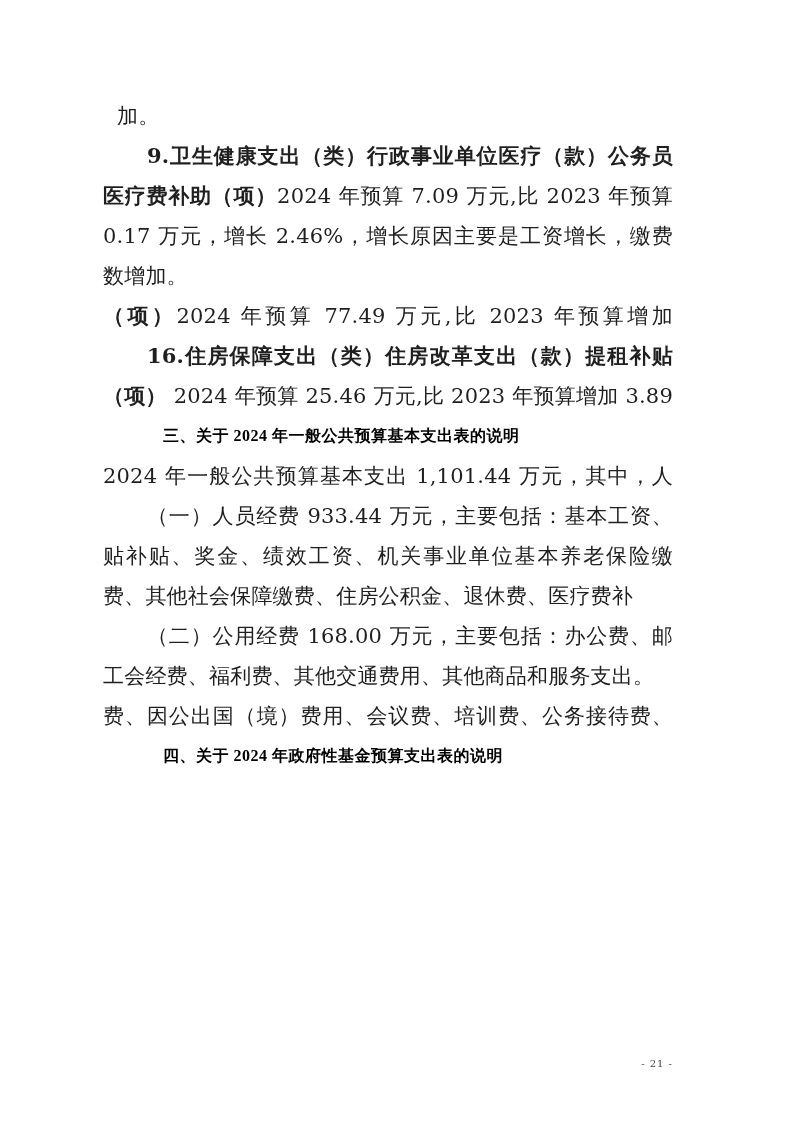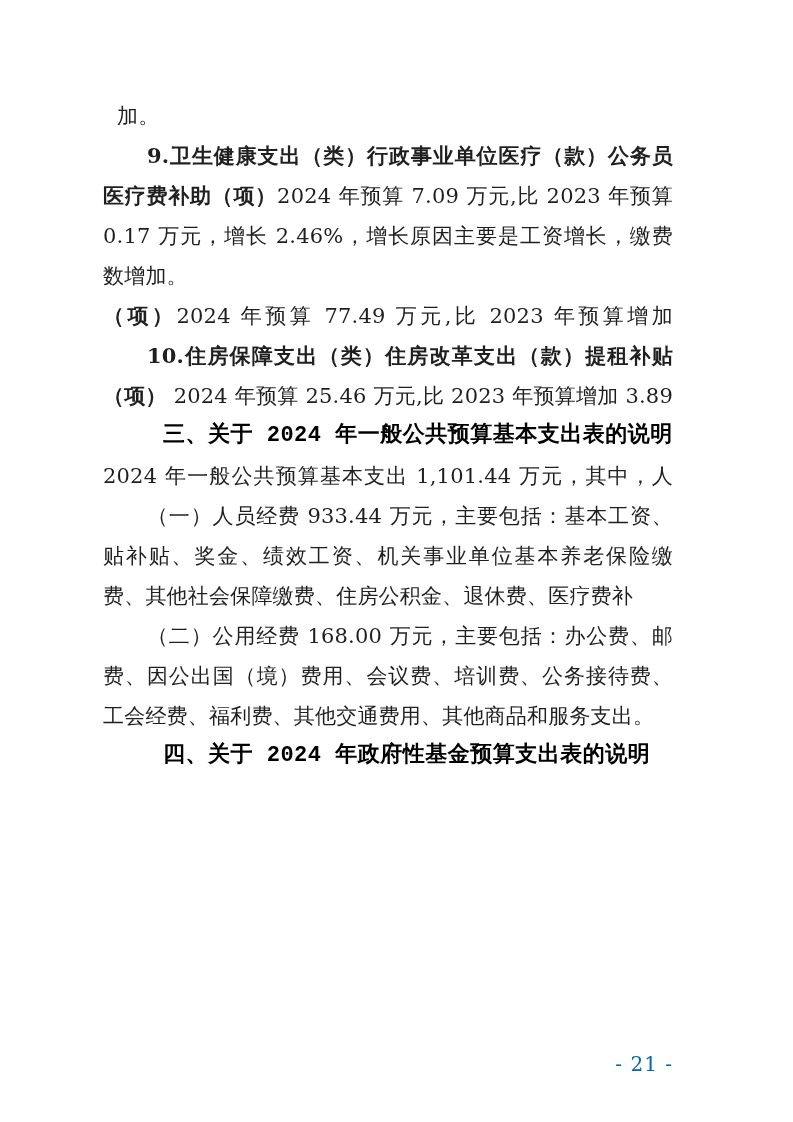--- a/index.html
+++ b/index.html
@@ -29,61 +29,61 @@
     overflow: hidden;
     letter-spacing: 0.2px;
   }
   .line.indent { padding-left: 44px; }
   .line.hang   { padding-left: 14px; }
   .line.justify {
     text-align: justify;
     text-align-last: justify;
   }
   .line.heading {
-    font-family: Liberation Mono, monospace;
+    font-family: Liberation Serif, serif;
     font-weight: bold;
-    font-size: 22px;
+    font-size: 16px;
     color: #000000;
     padding-left: 60px;
     letter-spacing: 0.5px;
   }
   .line .b { font-weight: bold; }
   .footer {
     position: absolute;
     left: 103px;
     top: 1052px;
     width: 570px;
     text-align: right;
   }
   .pagenum {
-    font-size: 20px;
-    color: #0369a1;
+    font-size: 10px;
+    color: #404040;
     font-family: "DejaVu Serif", "Liberation Serif", serif;
     letter-spacing: 1px;
   }
 </style>
 </head>
 <body>
 
 <div class="page">
   <div class="content" id="doc-body">
       <div class="line hang"><span>加。</span></div>
       <div class="line indent justify"><span class="b">9.卫生健康支出（类）行政事业单位医疗（款）公务员</span></div>
       <div class="line justify"><span class="b">医疗费补助（项）</span><span>2024 年预算 7.09 万元,比 2023 年预算增加</span></div>
       <div class="line justify"><span>0.17 万元，增长 2.46%，增长原因主要是工资增长，缴费基</span></div>
       <div class="line"><span>数增加。</span></div>
       <div class="line justify"><span class="b">（项）</span><span>2024 年预算 77.49 万元,比 2023 年预算增加 11.78 万</span></div>
-      <div class="line indent justify"><span class="b">10.住房保障支出（类）住房改革支出（款）提租补贴</span></div>
+      <div class="line indent justify"><span class="b">16.住房保障支出（类）住房改革支出（款）提租补贴</span></div>
       <div class="line justify"><span class="b">（项）</span><span> 2024 年预算 25.46 万元,比 2023 年预算增加 3.89 万</span></div>
       <div class="line heading"><span class="b">三、关于 2024 年一般公共预算基本支出表的说明</span></div>
       <div class="line justify"><span>2024 年一般公共预算基本支出 1,101.44 万元，其中，人员</span></div>
       <div class="line indent justify"><span>（一）人员经费 933.44 万元，主要包括：基本工资、津</span></div>
       <div class="line justify"><span>贴补贴、奖金、绩效工资、机关事业单位基本养老保险缴费、</span></div>
       <div class="line"><span>费、其他社会保障缴费、住房公积金、退休费、医疗费补助。</span></div>
       <div class="line indent justify"><span>（二）公用经费 168.00 万元，主要包括：办公费、邮电</span></div>
+      <div class="line"><span>工会经费、福利费、其他交通费用、其他商品和服务支出。</span></div>
       <div class="line justify"><span>费、因公出国（境）费用、会议费、培训费、公务接待费、</span></div>
-      <div class="line"><span>工会经费、福利费、其他交通费用、其他商品和服务支出。</span></div>
       <div class="line heading"><span class="b">四、关于 2024 年政府性基金预算支出表的说明</span></div>
     </div>
   <div class="footer">
     <span class="pagenum">- 21 -</span>
   </div>
 </div>
 
 </body></html>

